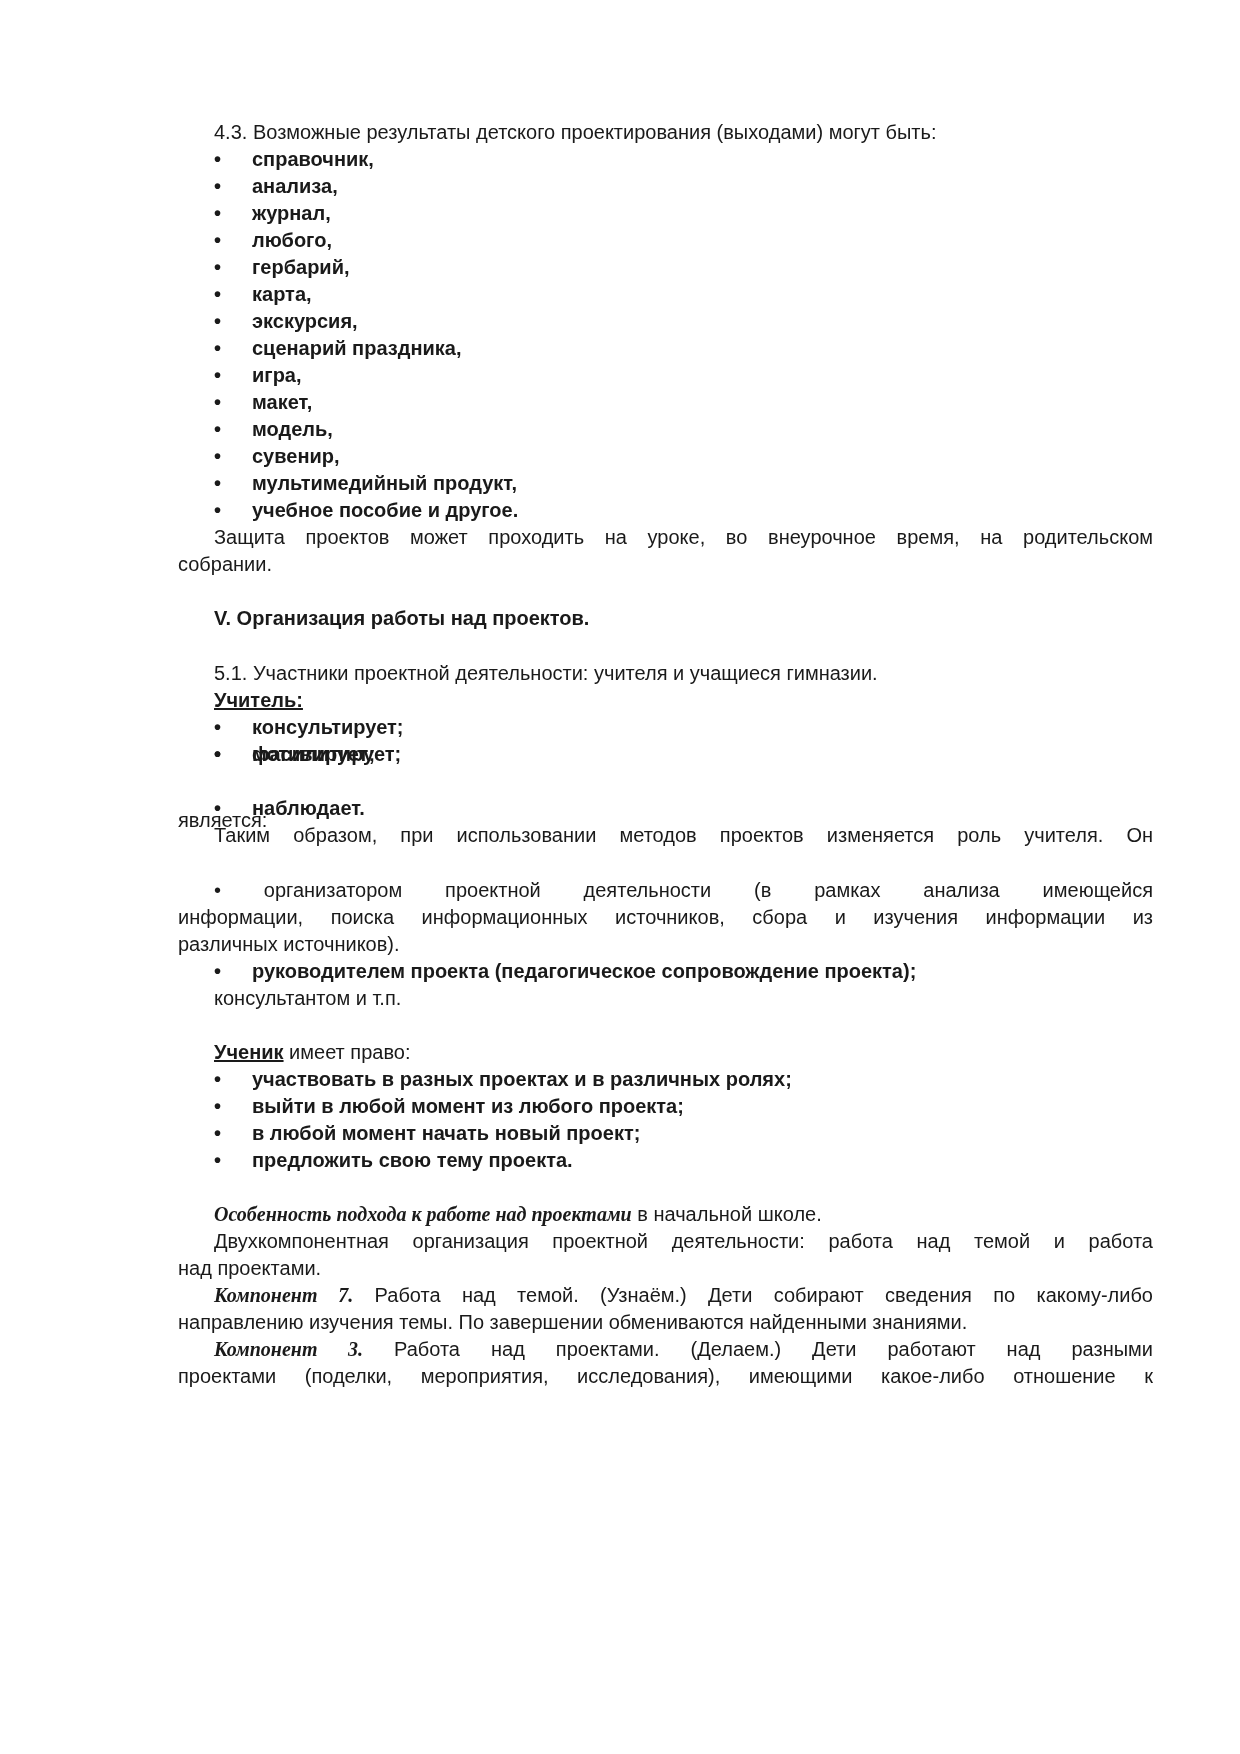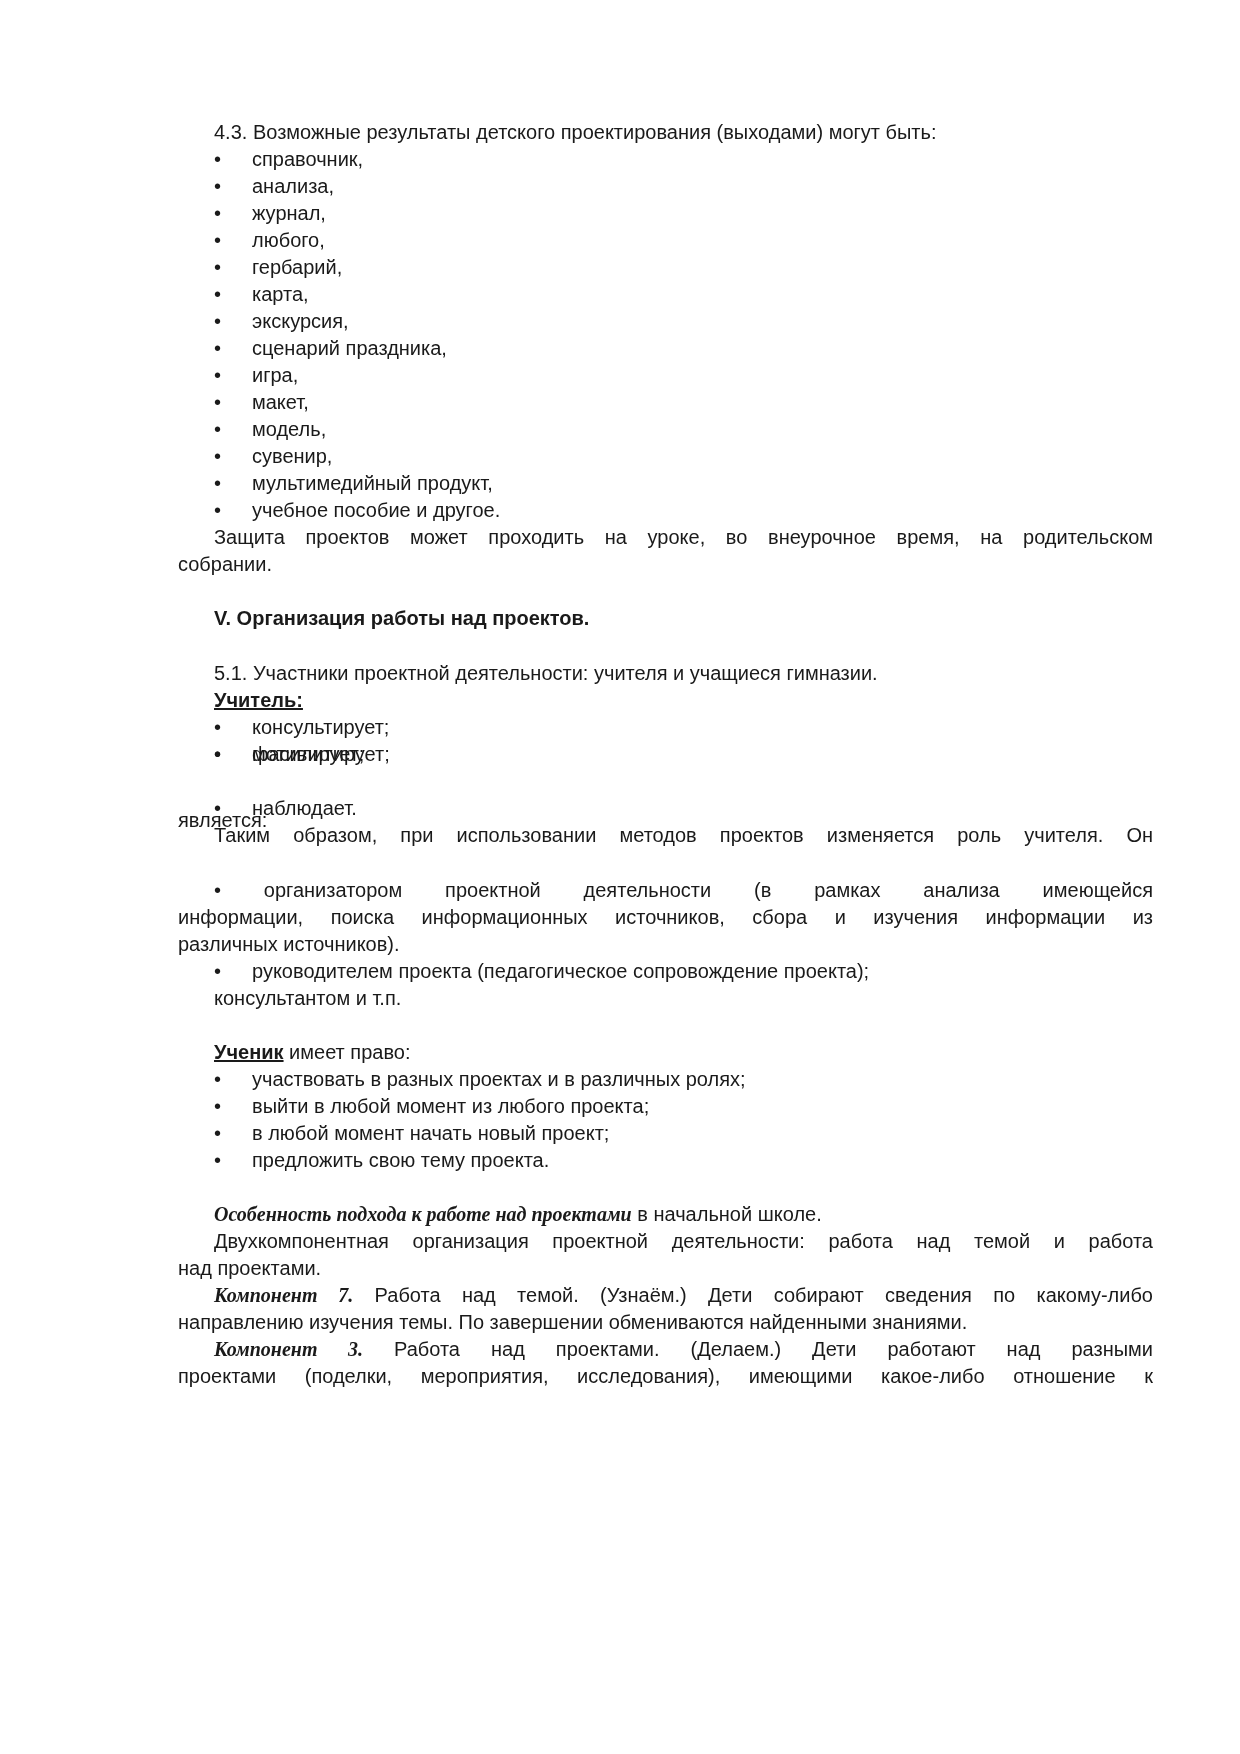--- a/index.html
+++ b/index.html
@@ -1,21 +1,21 @@
 <!DOCTYPE html>
 <html><head>
 <meta charset="utf-8">
 <style>
   html, body { margin: 0; padding: 0; background: #ffffff; }
   body { width: 1240px; height: 1754px; position: relative; overflow: hidden;
          font-family: "Liberation Sans", sans-serif; color: #1a1a1a; font-size: 20px; }
   .page { position: absolute; left: 178px; top: 118px; width: 975px; }
   .line { position: absolute; left: 0; white-space: nowrap; line-height: 28px; }
   .indent { left: 36px; }
-  .bullet-item { position: absolute; left: 36px; line-height: 28px; white-space: nowrap; }
+  .bullet-item { position: absolute; left: 36px; line-height: 28px; white-space: nowrap; font-weight: bold; }
   .bullet { display: inline-block; width: 38px; }
   .just { position: absolute; left: 0; width: 975px; text-align: justify; text-align-last: justify; line-height: 28px; white-space: nowrap; }
   b { font-weight: normal; }
   .u { text-decoration: underline; font-weight: bold; }
   .bi { font-weight: bold; font-style: italic; font-family: Liberation Serif, serif; }
 </style>
 </head>
 <body>
 
 <div class="page">

